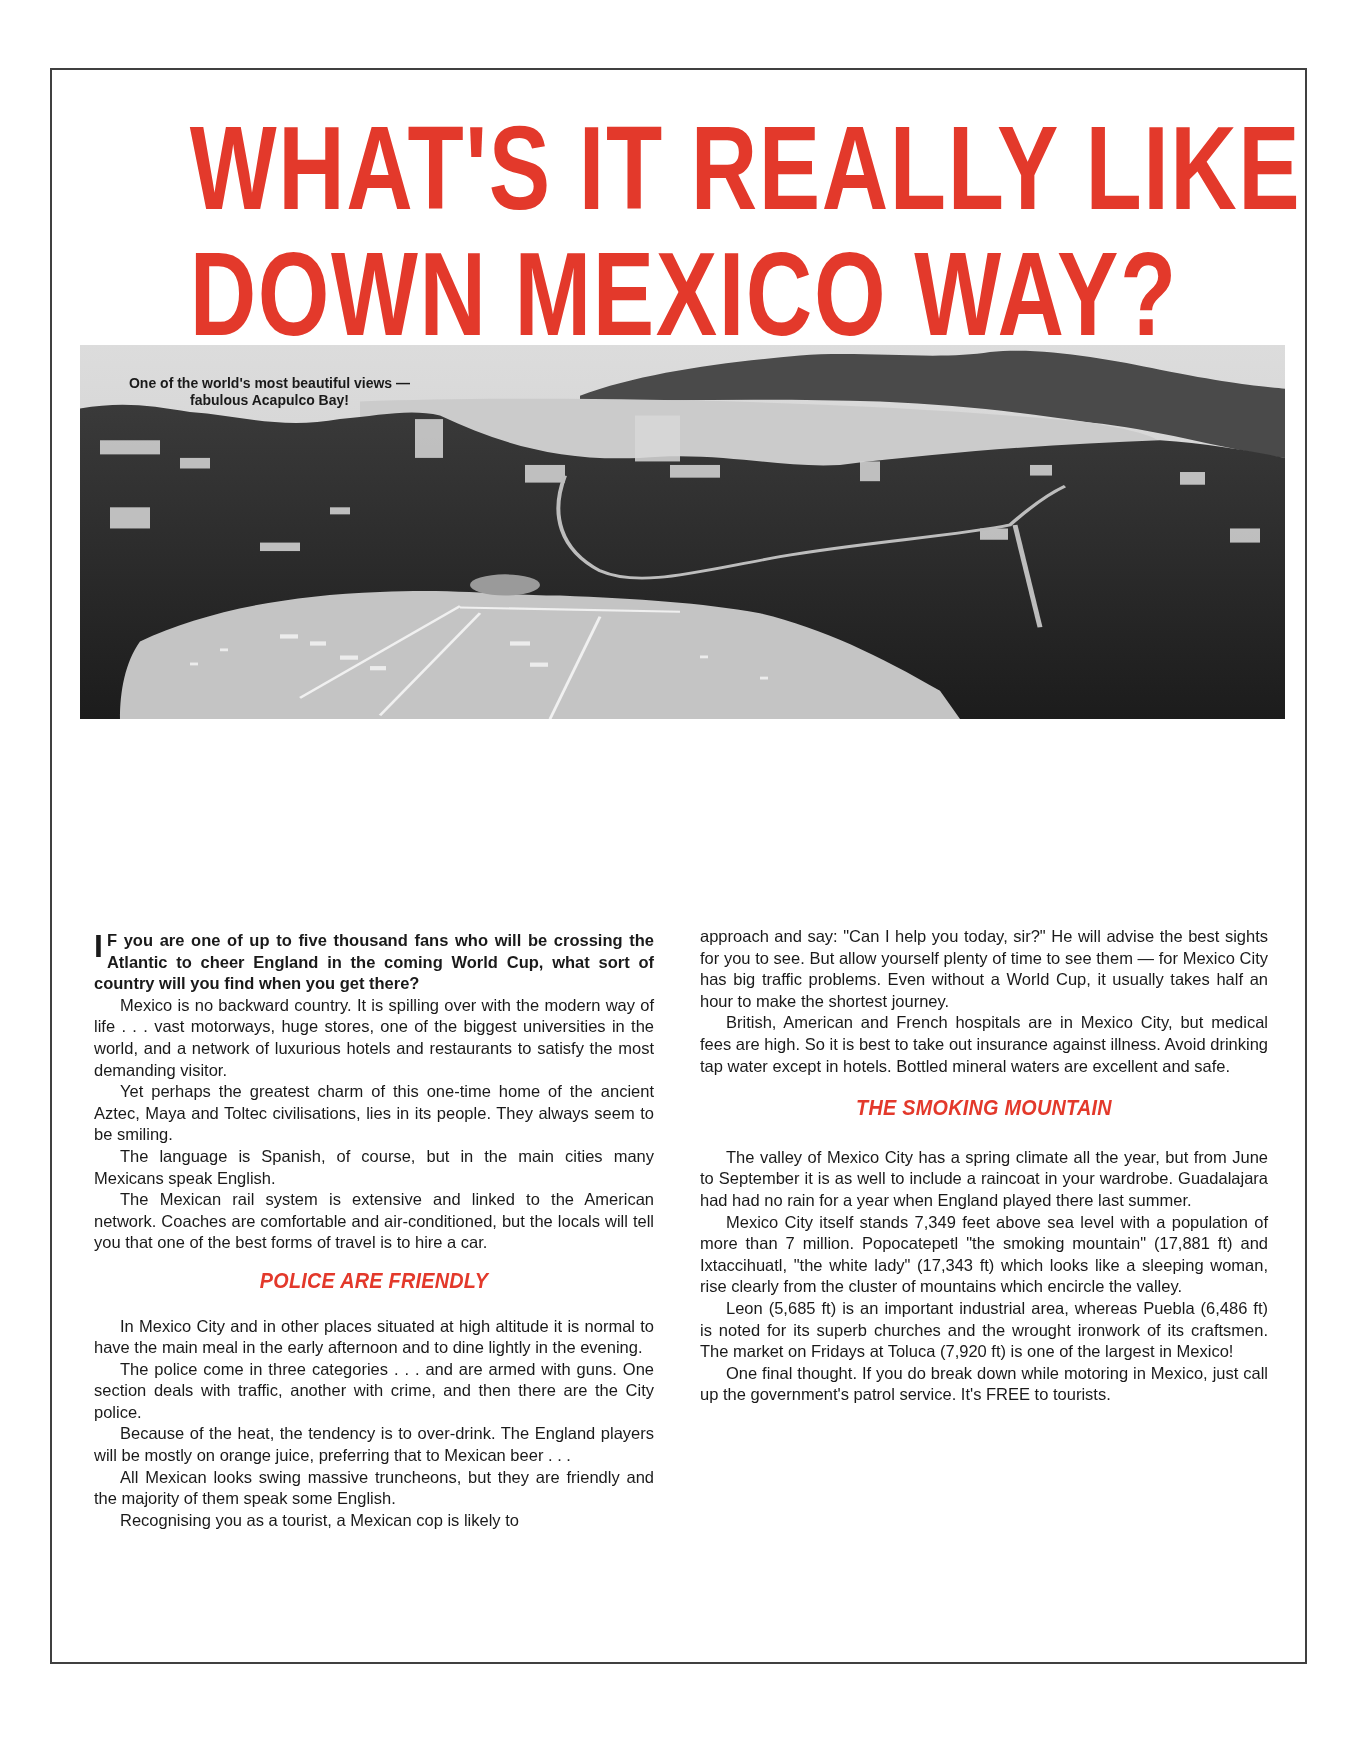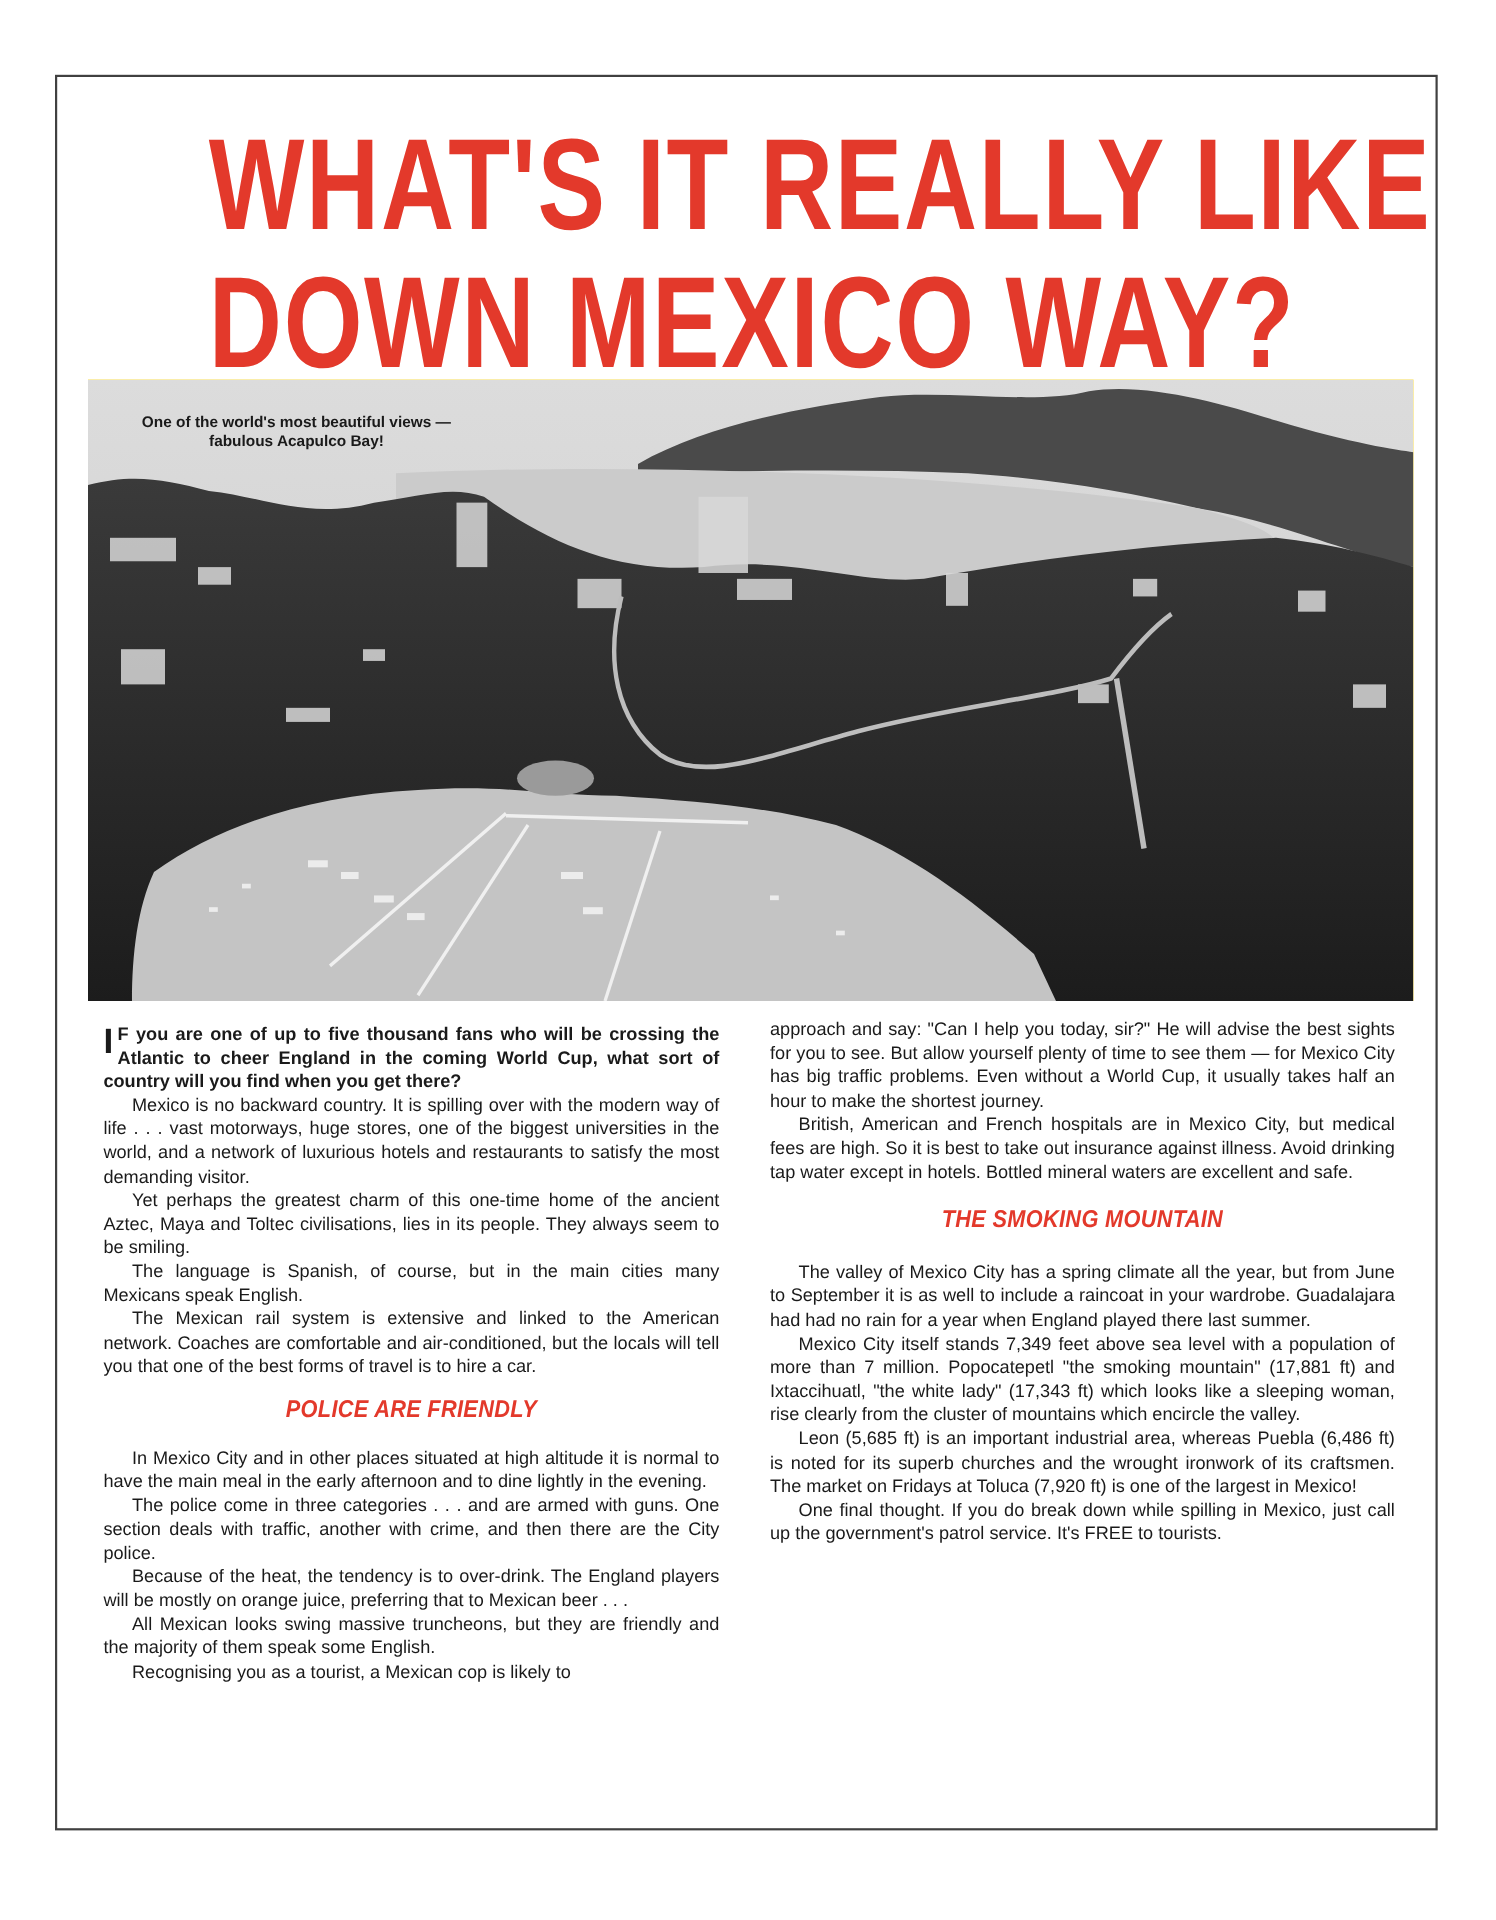--- a/index.html
+++ b/index.html
@@ -3,21 +3,21 @@
 <meta charset="utf-8">
 <style>
   html, body { margin: 0; padding: 0; background: #ffffff; }
   body { width: 1360px; height: 1745px; position: relative; overflow: hidden; font-family: "Liberation Sans", sans-serif; color: #1a1a1a; }
 
   .frame { position: absolute; left: 50px; top: 68px; width: 1253px; height: 1592px; border: 2px solid #404040; box-sizing: content-box; }
 
   .headline { position: absolute; left: 0; top: 14px; width: 100%; text-align: center; color: #e3392b; font-family: "Liberation Sans", sans-serif; font-weight: 700; text-transform: uppercase; }
   .headline .line { display: block; font-size: 118px; line-height: 126px; letter-spacing: 2px; transform: scaleX(0.78); transform-origin: center; white-space: nowrap; font-stretch: condensed; }
 
-  .photo { position: absolute; left: 28px; top: 275px; width: 1205px; height: 565px; overflow: hidden; background: #fde047; }
+  .photo { position: absolute; left: 28px; top: 275px; width: 1205px; height: 374px; overflow: hidden; background: #5eead4; }
   .photo svg { position: absolute; left: 0; top: 0; width: 100%; height: 100%; }
   .caption { position: absolute; left: 12px; top: 30px; font-size: 14px; font-weight: 700; color: #1a1a1a; line-height: 17px; text-align: center; width: 355px; }
 
   .col { position: absolute; top: 860px; width: 560px; font-size: 16.5px; line-height: 21.6px; text-align: justify; }
   .col.left { left: 42px; }
   .col.right { left: 648px; top: 856px; width: 568px; }
   .col p { margin: 0; text-indent: 26px; }
   .col p.noindent { text-indent: 0; }
   .lead { font-weight: 700; text-indent: 0 !important; }
   .dropcap { font-weight: 700; font-size: 32px; line-height: 28px; float: left; margin: 2px 4px 0 0; font-family: "Liberation Sans", sans-serif; }
@@ -117,16 +117,16 @@
     <p>Recognising you as a tourist, a Mexican cop is likely to</p>
   </div>
 
   <div class="col right">
     <p class="noindent">approach and say: "Can I help you today, sir?" He will advise the best sights for you to see. But allow yourself plenty of time to see them — for Mexico City has big traffic problems. Even without a World Cup, it usually takes half an hour to make the shortest journey.</p>
     <p>British, American and French hospitals are in Mexico City, but medical fees are high. So it is best to take out insurance against illness. Avoid drinking tap water except in hotels. Bottled mineral waters are excellent and safe.</p>
     <div class="subhead">THE SMOKING MOUNTAIN</div>
     <p>The valley of Mexico City has a spring climate all the year, but from June to September it is as well to include a raincoat in your wardrobe. Guadalajara had had no rain for a year when England played there last summer.</p>
     <p>Mexico City itself stands 7,349 feet above sea level with a population of more than 7 million. Popocatepetl "the smoking mountain" (17,881 ft) and Ixtaccihuatl, "the white lady" (17,343 ft) which looks like a sleeping woman, rise clearly from the cluster of mountains which encircle the valley.</p>
     <p>Leon (5,685 ft) is an important industrial area, whereas Puebla (6,486 ft) is noted for its superb churches and the wrought ironwork of its craftsmen. The market on Fridays at Toluca (7,920 ft) is one of the largest in Mexico!</p>
-    <p>One final thought. If you do break down while spilling in Mexico, just call up the government's patrol service. It's FREE to tourists.</p>
+    <p>One final thought. If you do break down while motoring in Mexico, just call up the government's patrol service. It's FREE to tourists.</p>
   </div>
 
 </div>
 
 </body></html>

